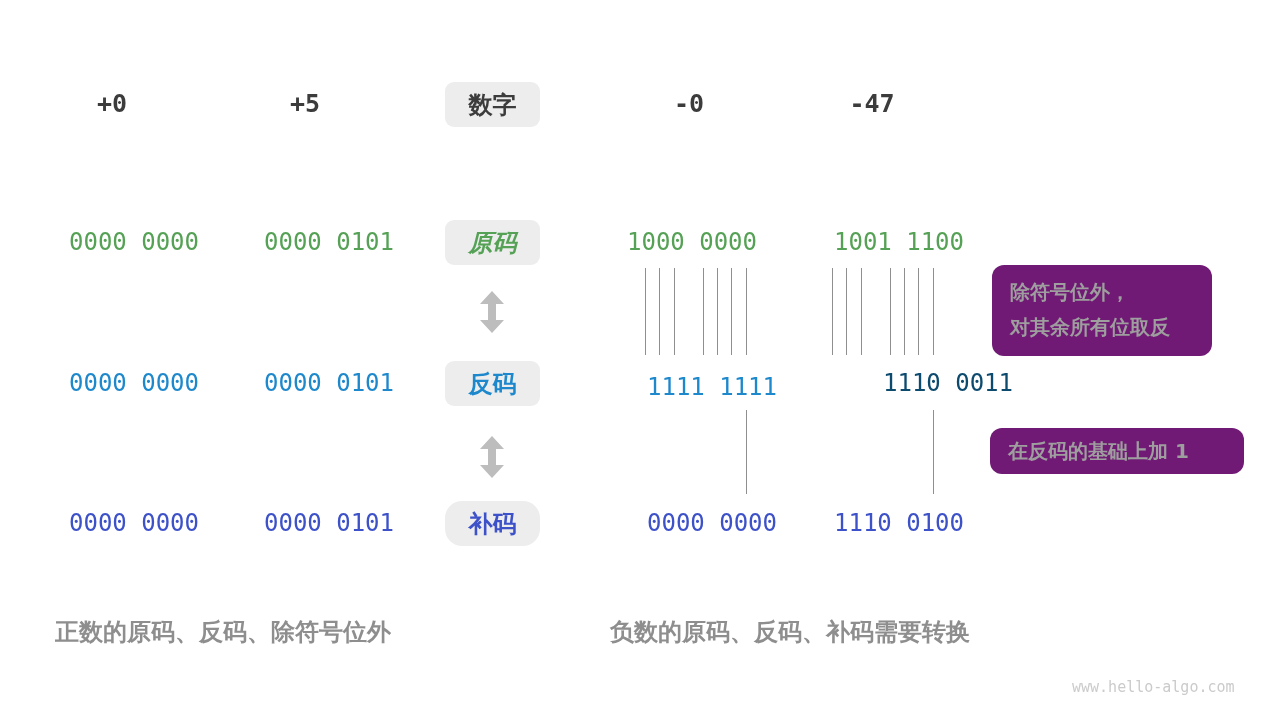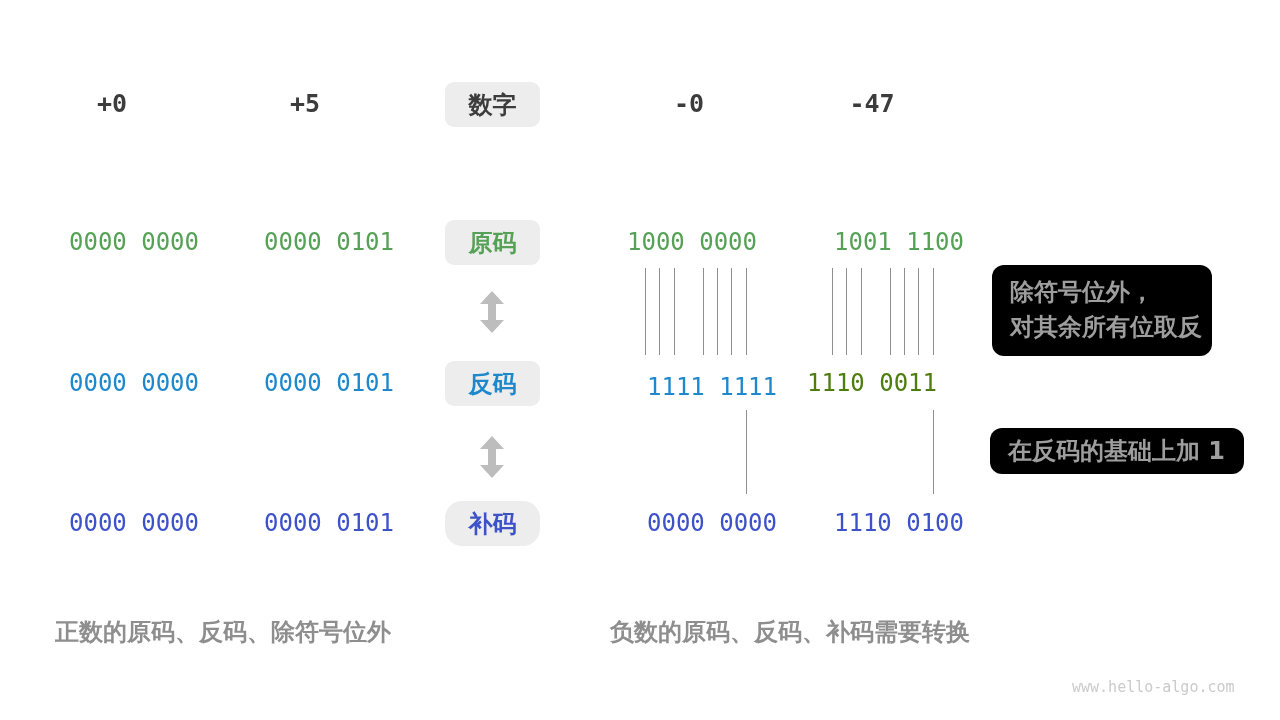--- a/index.html
+++ b/index.html
@@ -18,22 +18,22 @@
     font-size:24px;height:30px;line-height:30px;white-space:pre;margin-left:24px;
   }
   .tagbox{
     position:absolute;left:445px;width:95px;height:45px;background:#ededed;
     border-radius:9px;display:flex;align-items:center;justify-content:center;
     font-size:24px;font-weight:bold;color:#3c3c3c;
   }
   .vline{position:absolute;width:1px;background:#8f8f8f;}
   .arrow{position:absolute;left:477px;width:30px;height:42px;}
   .notebox{
-    position:absolute;background:#000000;border-radius:12px;
-    color:#9e9e9e;font-weight:bold;font-size:24px;
+    position:absolute;background:#701a75;border-radius:12px;
+    color:#9e9e9e;font-weight:bold;font-size:20px;
   }
   .notebox .nline{padding:0 18px;line-height:35px;white-space:pre;}
   .caption{
     position:absolute;top:617px;height:30px;line-height:30px;
     font-size:24px;font-weight:bold;color:#8e8e8e;white-space:pre;
   }
   .watermark{
     position:absolute;left:1072px;top:678px;
     font-family:"DejaVu Sans Mono","Liberation Mono",monospace;
     font-size:15px;color:#cbcbcb;white-space:pre;
@@ -50,21 +50,21 @@
   <div class="num" style="left:872px;top:88px;">-47</div>
   <div class="tagbox" style="top:82px;">
     <span>数字</span>
   </div>
 
   <div class="bin" style="left: 110px; top: 227px; color: rgb(85, 161, 85);">0000 0000</div>
   <div class="bin" style="left: 305px; top: 227px; color: rgb(85, 161, 85);">0000 0101</div>
   <div class="bin" style="left: 668px; top: 227px; color: rgb(85, 161, 85);">1000 0000</div>
   <div class="bin" style="left: 875px; top: 227px; color: rgb(85, 161, 85);">1001 1100</div>
   <div class="tagbox" style="top:220px;">
-    <span style="color: rgb(85, 161, 85);">原码</span>
+    <span style="color: rgb(85, 161, 85); font-style: italic;">原码</span>
   </div>
 
   <div class="vline" style="left:645px;top:268px;height:87px;"></div>
   <div class="vline" style="left:659px;top:268px;height:87px;"></div>
   <div class="vline" style="left:674px;top:268px;height:87px;"></div>
   <div class="vline" style="left:703px;top:268px;height:87px;"></div>
   <div class="vline" style="left:717px;top:268px;height:87px;"></div>
   <div class="vline" style="left:731px;top:268px;height:87px;"></div>
   <div class="vline" style="left:746px;top:268px;height:87px;"></div>
 
@@ -83,21 +83,21 @@
   </div>
 
   <div class="notebox" style="left:992px;top:265px;width:220px;height:91px;padding-top:10px;box-sizing:border-box;">
     <div class="nline">除符号位外，</div>
     <div class="nline">对其余所有位取反</div>
   </div>
 
   <div class="bin" style="left: 110px; top: 368px; color: rgb(30, 136, 204);">0000 0000</div>
   <div class="bin" style="left: 305px; top: 368px; color: rgb(30, 136, 204);">0000 0101</div>
   <div class="bin" style="left: 688px; top: 372px; color: rgb(30, 136, 204);">1111 1111</div>
-  <div class="bin" style="left: 848px; top: 368px; color: #4d7c0f;">1110 0011</div>
+  <div class="bin" style="left: 924px; top: 368px; color: #0c4a6e;">1110 0011</div>
   <div class="tagbox" style="top:361px;">
     <span style="color: rgb(30, 136, 204);">反码</span>
   </div>
 
   <div class="vline" style="left:746px;top:410px;height:84px;"></div>
   <div class="vline" style="left:933px;top:410px;height:84px;"></div>
 
   <div class="arrow" style="top:436px;">
     <svg width="30" height="42" viewBox="0 0 30 42">
       <path d="M15 0 L27 13 H19 V29 H27 L15 42 L3 29 H11 V13 H3 Z" fill="#bdbdbd"></path>

